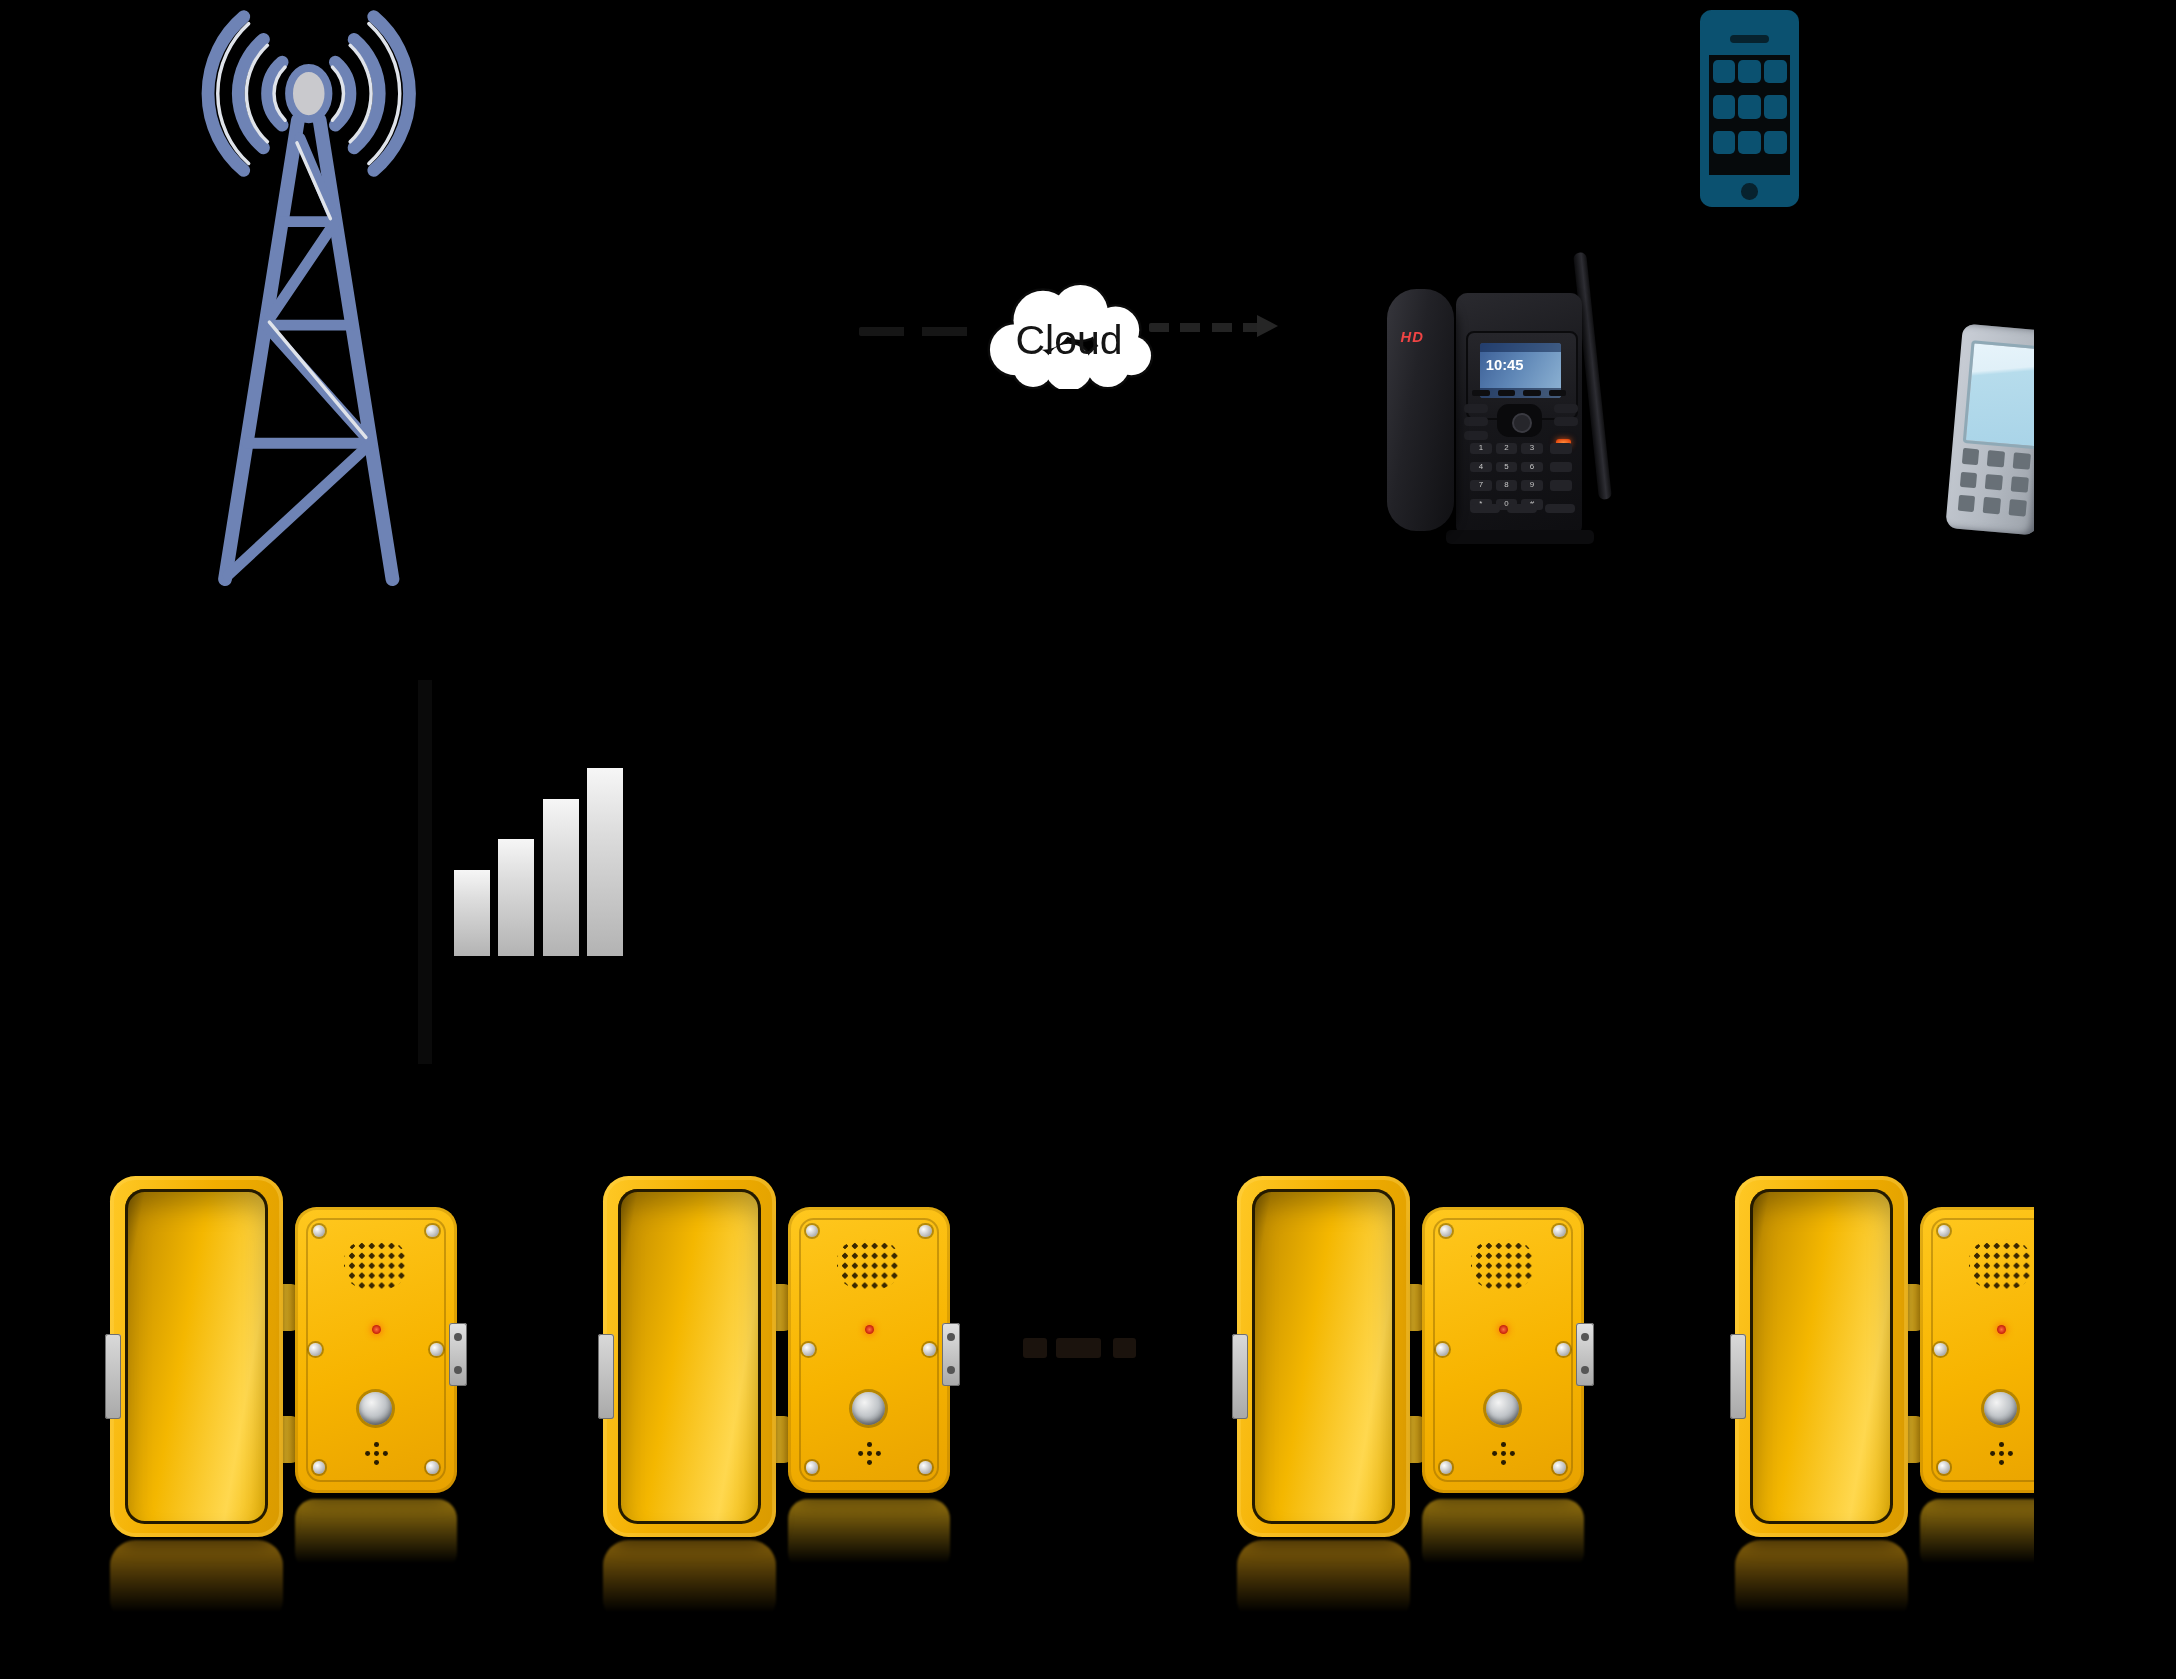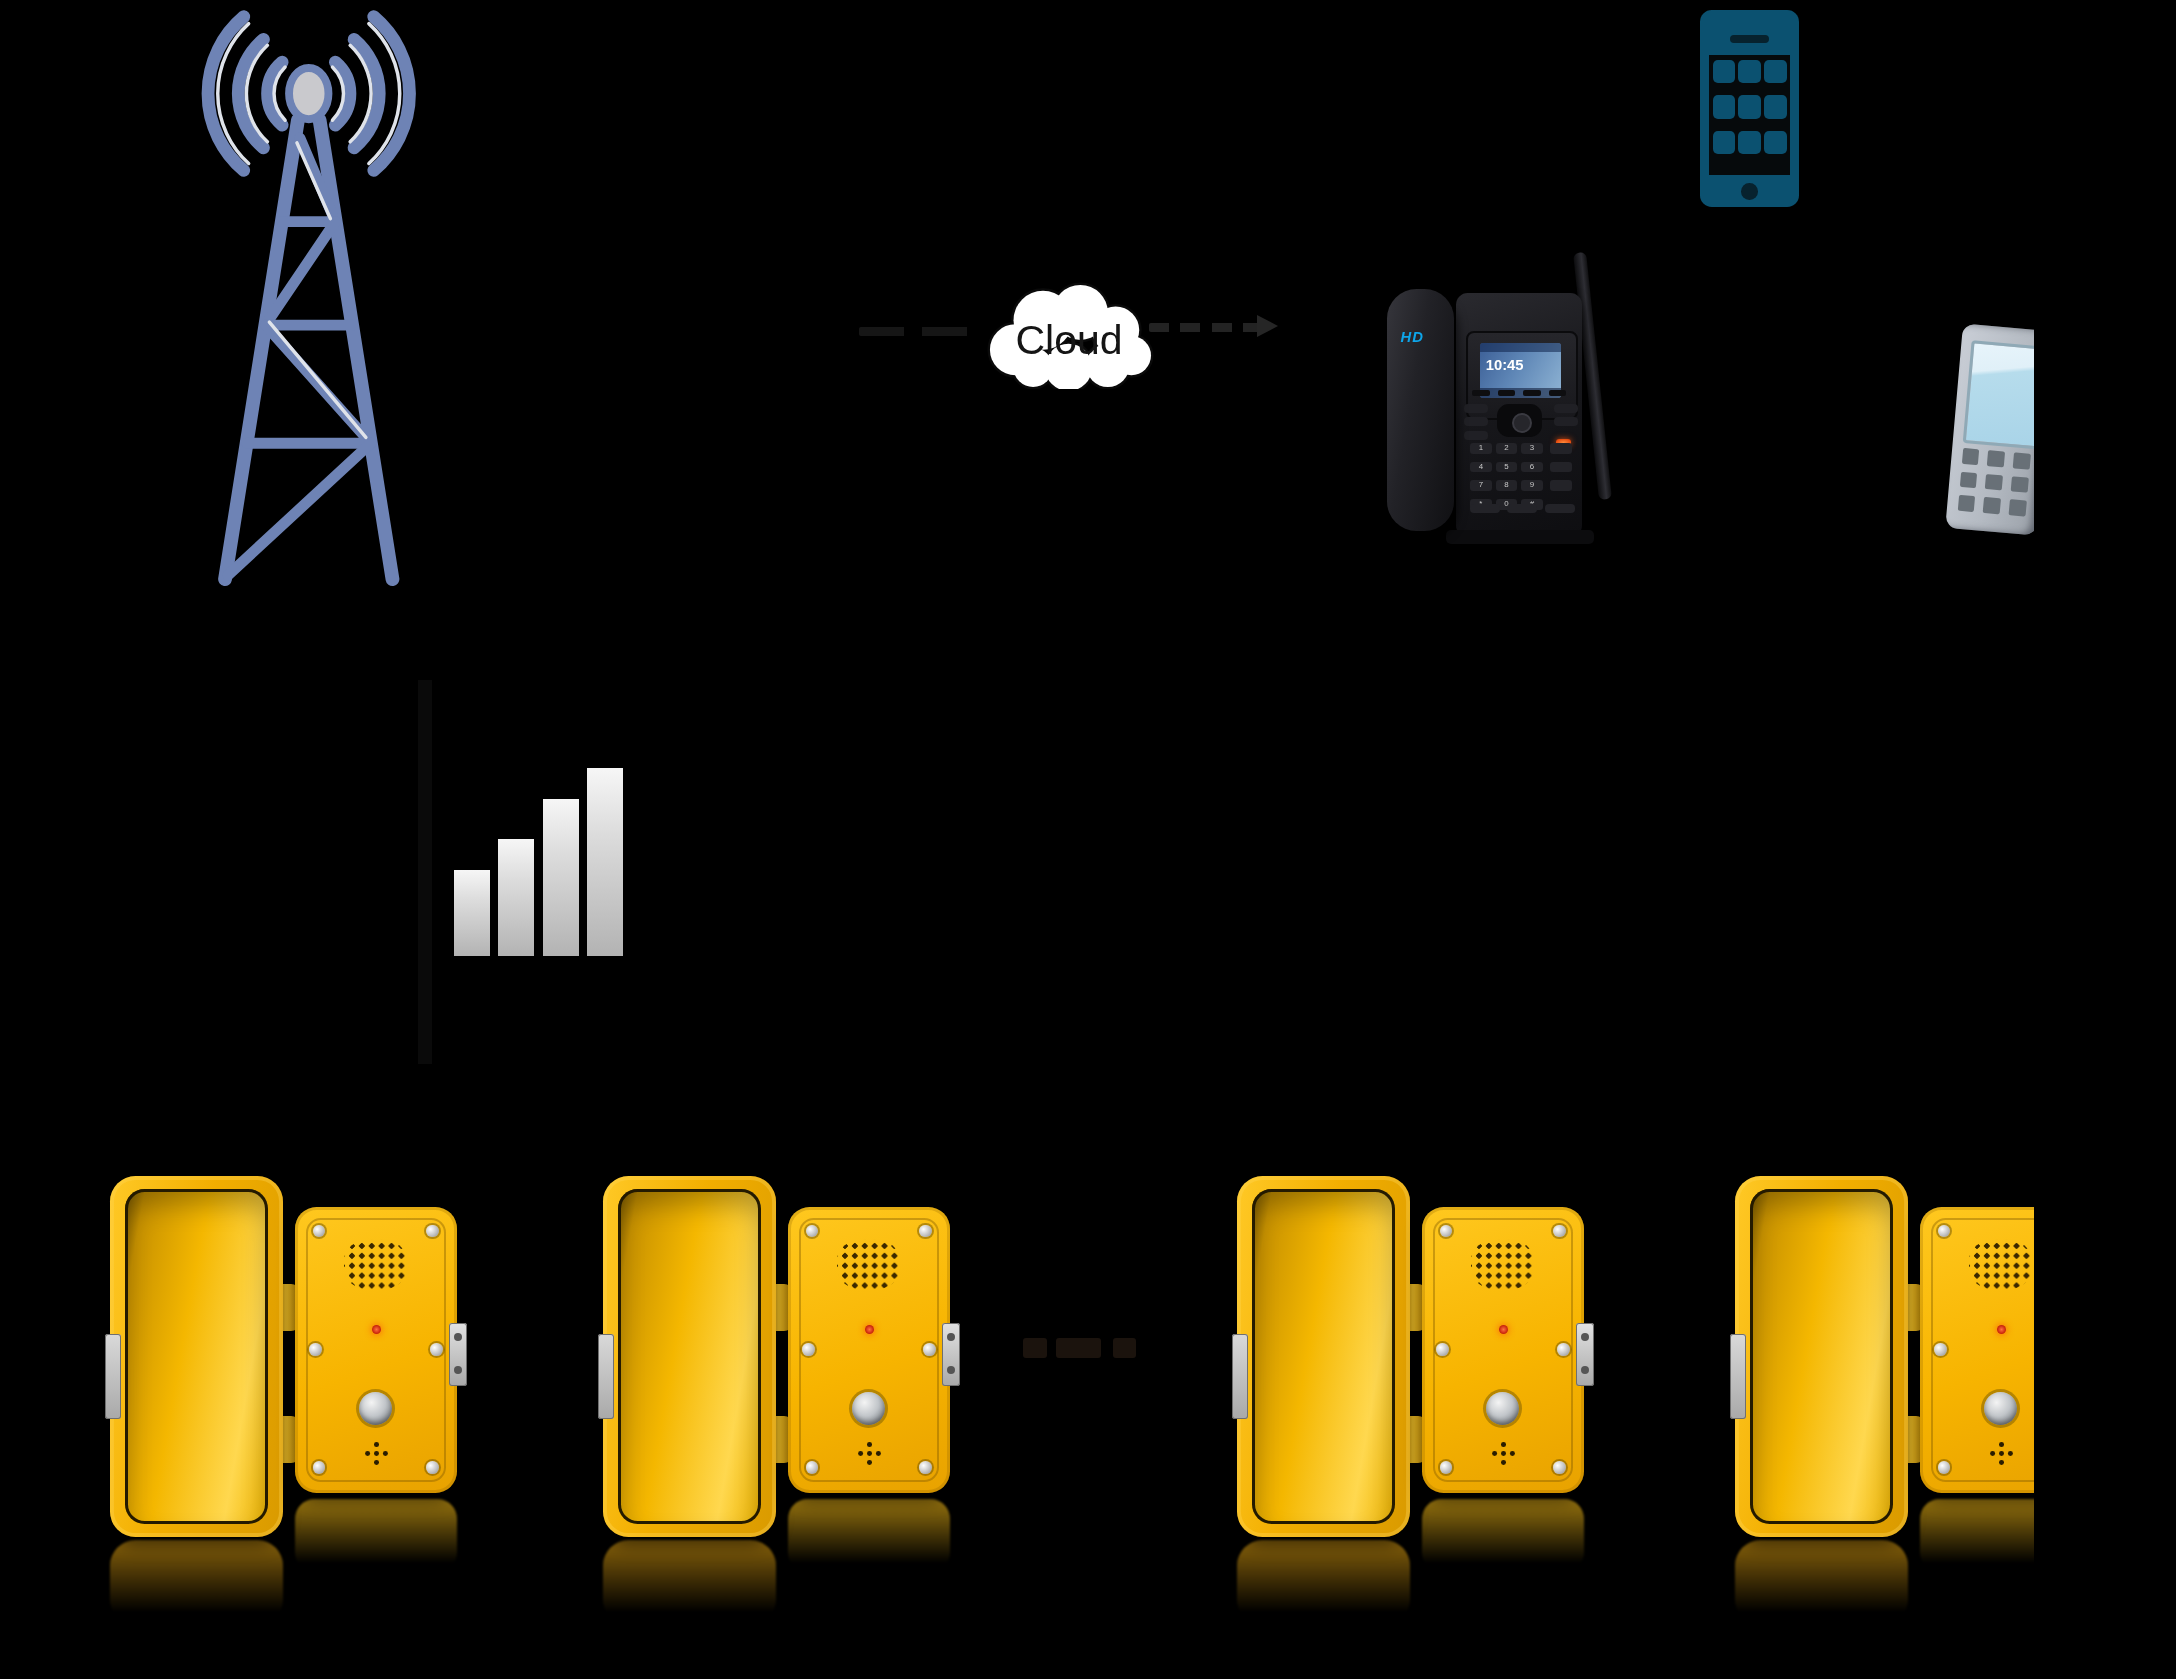--- a/index.html
+++ b/index.html
@@ -54,21 +54,21 @@
   #desk-phone{left:1377px;top:246px;width:246px;height:313px;}
   #dp-antenna{left:209px;top:5.9px;width:12.8px;height:248px;border-radius:5.9px;
     background:linear-gradient(90deg,#0c0c0e,#2e2e34 60%,#101012);transform:rotate(-6deg);}
   #dp-body{left:79px;top:47px;width:126px;height:244px;border-radius:11.8px;
     background:linear-gradient(160deg,#2a2a2f 0%,#17171b 45%,#0e0e11 100%);
     box-shadow:0 7.9px 11.8px rgba(0,0,0,.6);}
   #dp-base{left:69px;top:284px;width:148px;height:13.8px;border-radius:4.9px;background:#0c0c0e;}
   #dp-handset{left:9.9px;top:43px;width:67px;height:242px;border-radius:29.6px;
     background:linear-gradient(100deg,#36363c 0%,#222227 40%,#101013 100%);
     box-shadow:3.9px 7.9px 9.9px rgba(0,0,0,.6);}
-  #dp-hd{left:23.6px;top:83px;font-size:14.8px;font-weight:bold;font-style:italic;color:#0ea5e9;letter-spacing:1px;}
+  #dp-hd{left:23.6px;top:83px;font-size:14.8px;font-weight:bold;font-style:italic;color:#ef4444;letter-spacing:1px;}
   #dp-bezel{left:89px;top:53px;width:108px;height:85px;border-radius:7.9px;
     background:linear-gradient(#26262b,#18181c);border:2px solid #0b0b0d;margin-top:32px;}
   #dp-lcd{position:absolute;left:11.8px;top:9.9px;width:81px;height:55px;border-radius:3px;
     background:linear-gradient(120deg,#3b5e96 0%,#5e86b6 45%,#8fb4d4 100%);overflow:hidden;}
   #dp-lcd-top{position:absolute;left:0;top:0;width:100%;height:8.9px;background:rgba(15,35,75,.55);}
   #dp-time{position:absolute;left:5.9px;top:13.8px;font-size:14.8px;font-weight:bold;color:#fff;}
   #dp-lcd-bot{position:absolute;left:0;bottom:0;width:100%;height:9.9px;background:rgba(10,20,50,.55);}
   .dp-softkeys{left:95px;top:144px;width:99px;display:flex;gap:7.9px;}
   .softkey{width:17.7px;height:5.9px;background:#0e0e10;border-radius:2px;}
   #dp-nav{left:120px;top:158px;width:45px;height:33px;border-radius:11.8px;background:#0a0a0c;}

